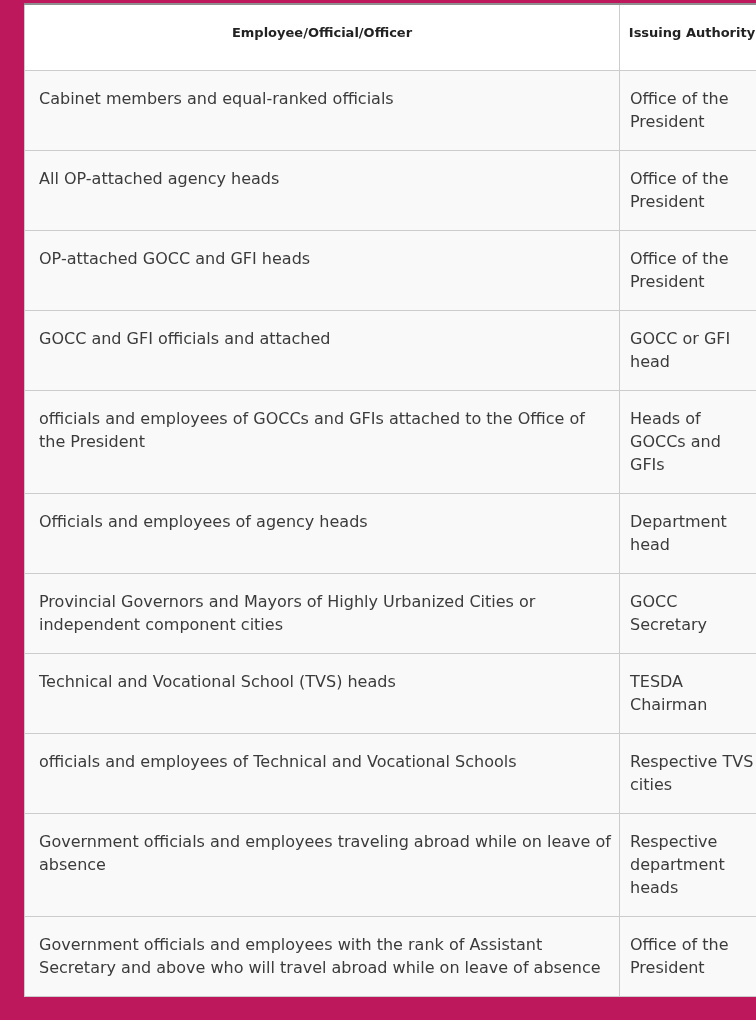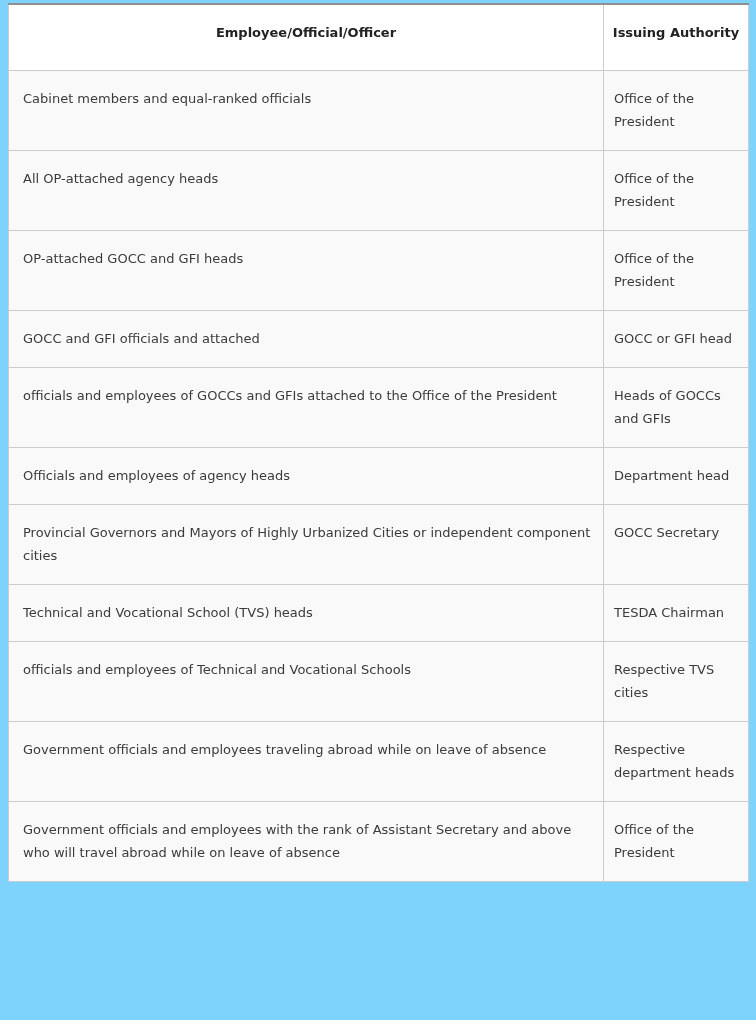--- a/index.html
+++ b/index.html
@@ -4,38 +4,38 @@
 <style>
   html, body {
     margin: 0;
     padding: 0;
     background: #ffffff;
   }
   .page {
     width: 756px;
     height: 1020px;
     box-sizing: border-box;
-    padding: 3px 8px 0 8px;
-    background: #7dd3fc;
+    padding: 3px 8px 0 24px;
+    background: #be185d;
     font-family: "DejaVu Sans", "Liberation Sans", sans-serif;
   }
   table.authority-table {
     width: 740px;
     border-collapse: collapse;
     table-layout: fixed;
     background: #f9f9f9;
     border: 1px solid #a9a9a9;
     border-top: 2px solid #8f8f8f;
   }
   col.col-employee { width: 595px; }
   col.col-authority { width: 145px; }
   th, td {
     border: 1px solid #cccccc;
     vertical-align: top;
-    font-size: 13px;
+    font-size: 16px;
     line-height: 23px;
     color: #3b3b3b;
     box-sizing: border-box;
     word-wrap: break-word;
   }
   th {
     background: #ffffff;
     color: #222222;
     font-weight: bold;
     font-size: 13px;

